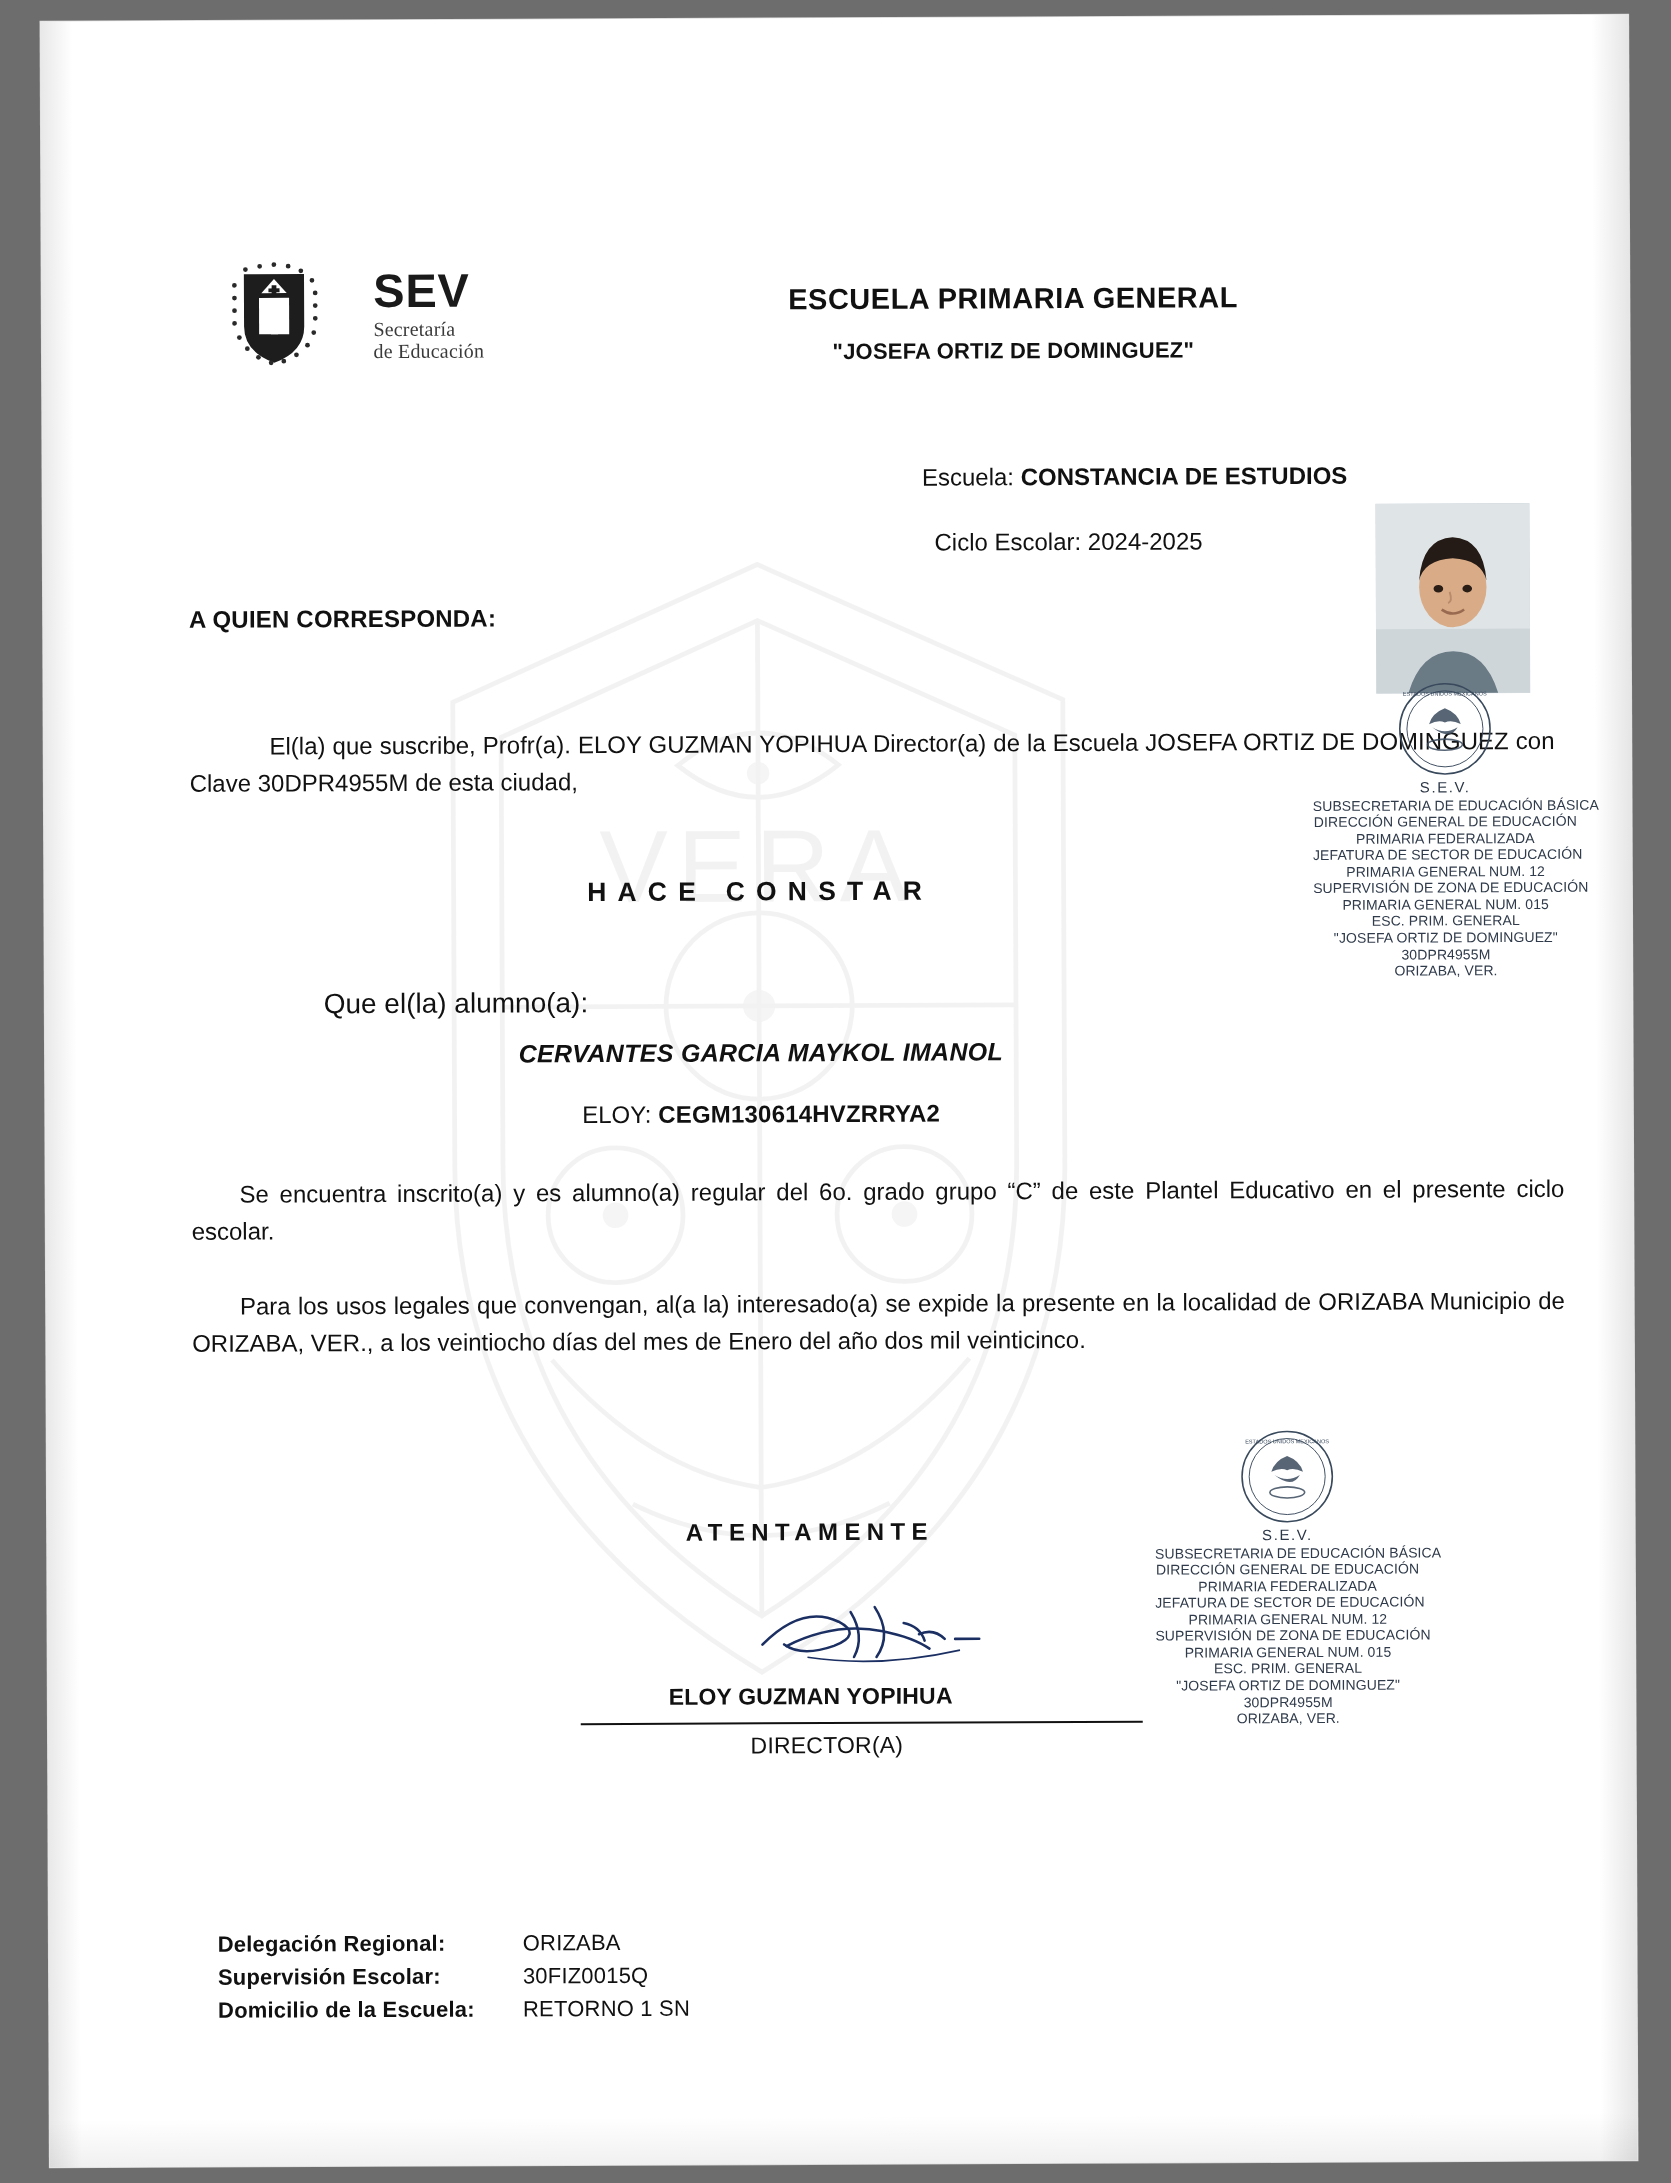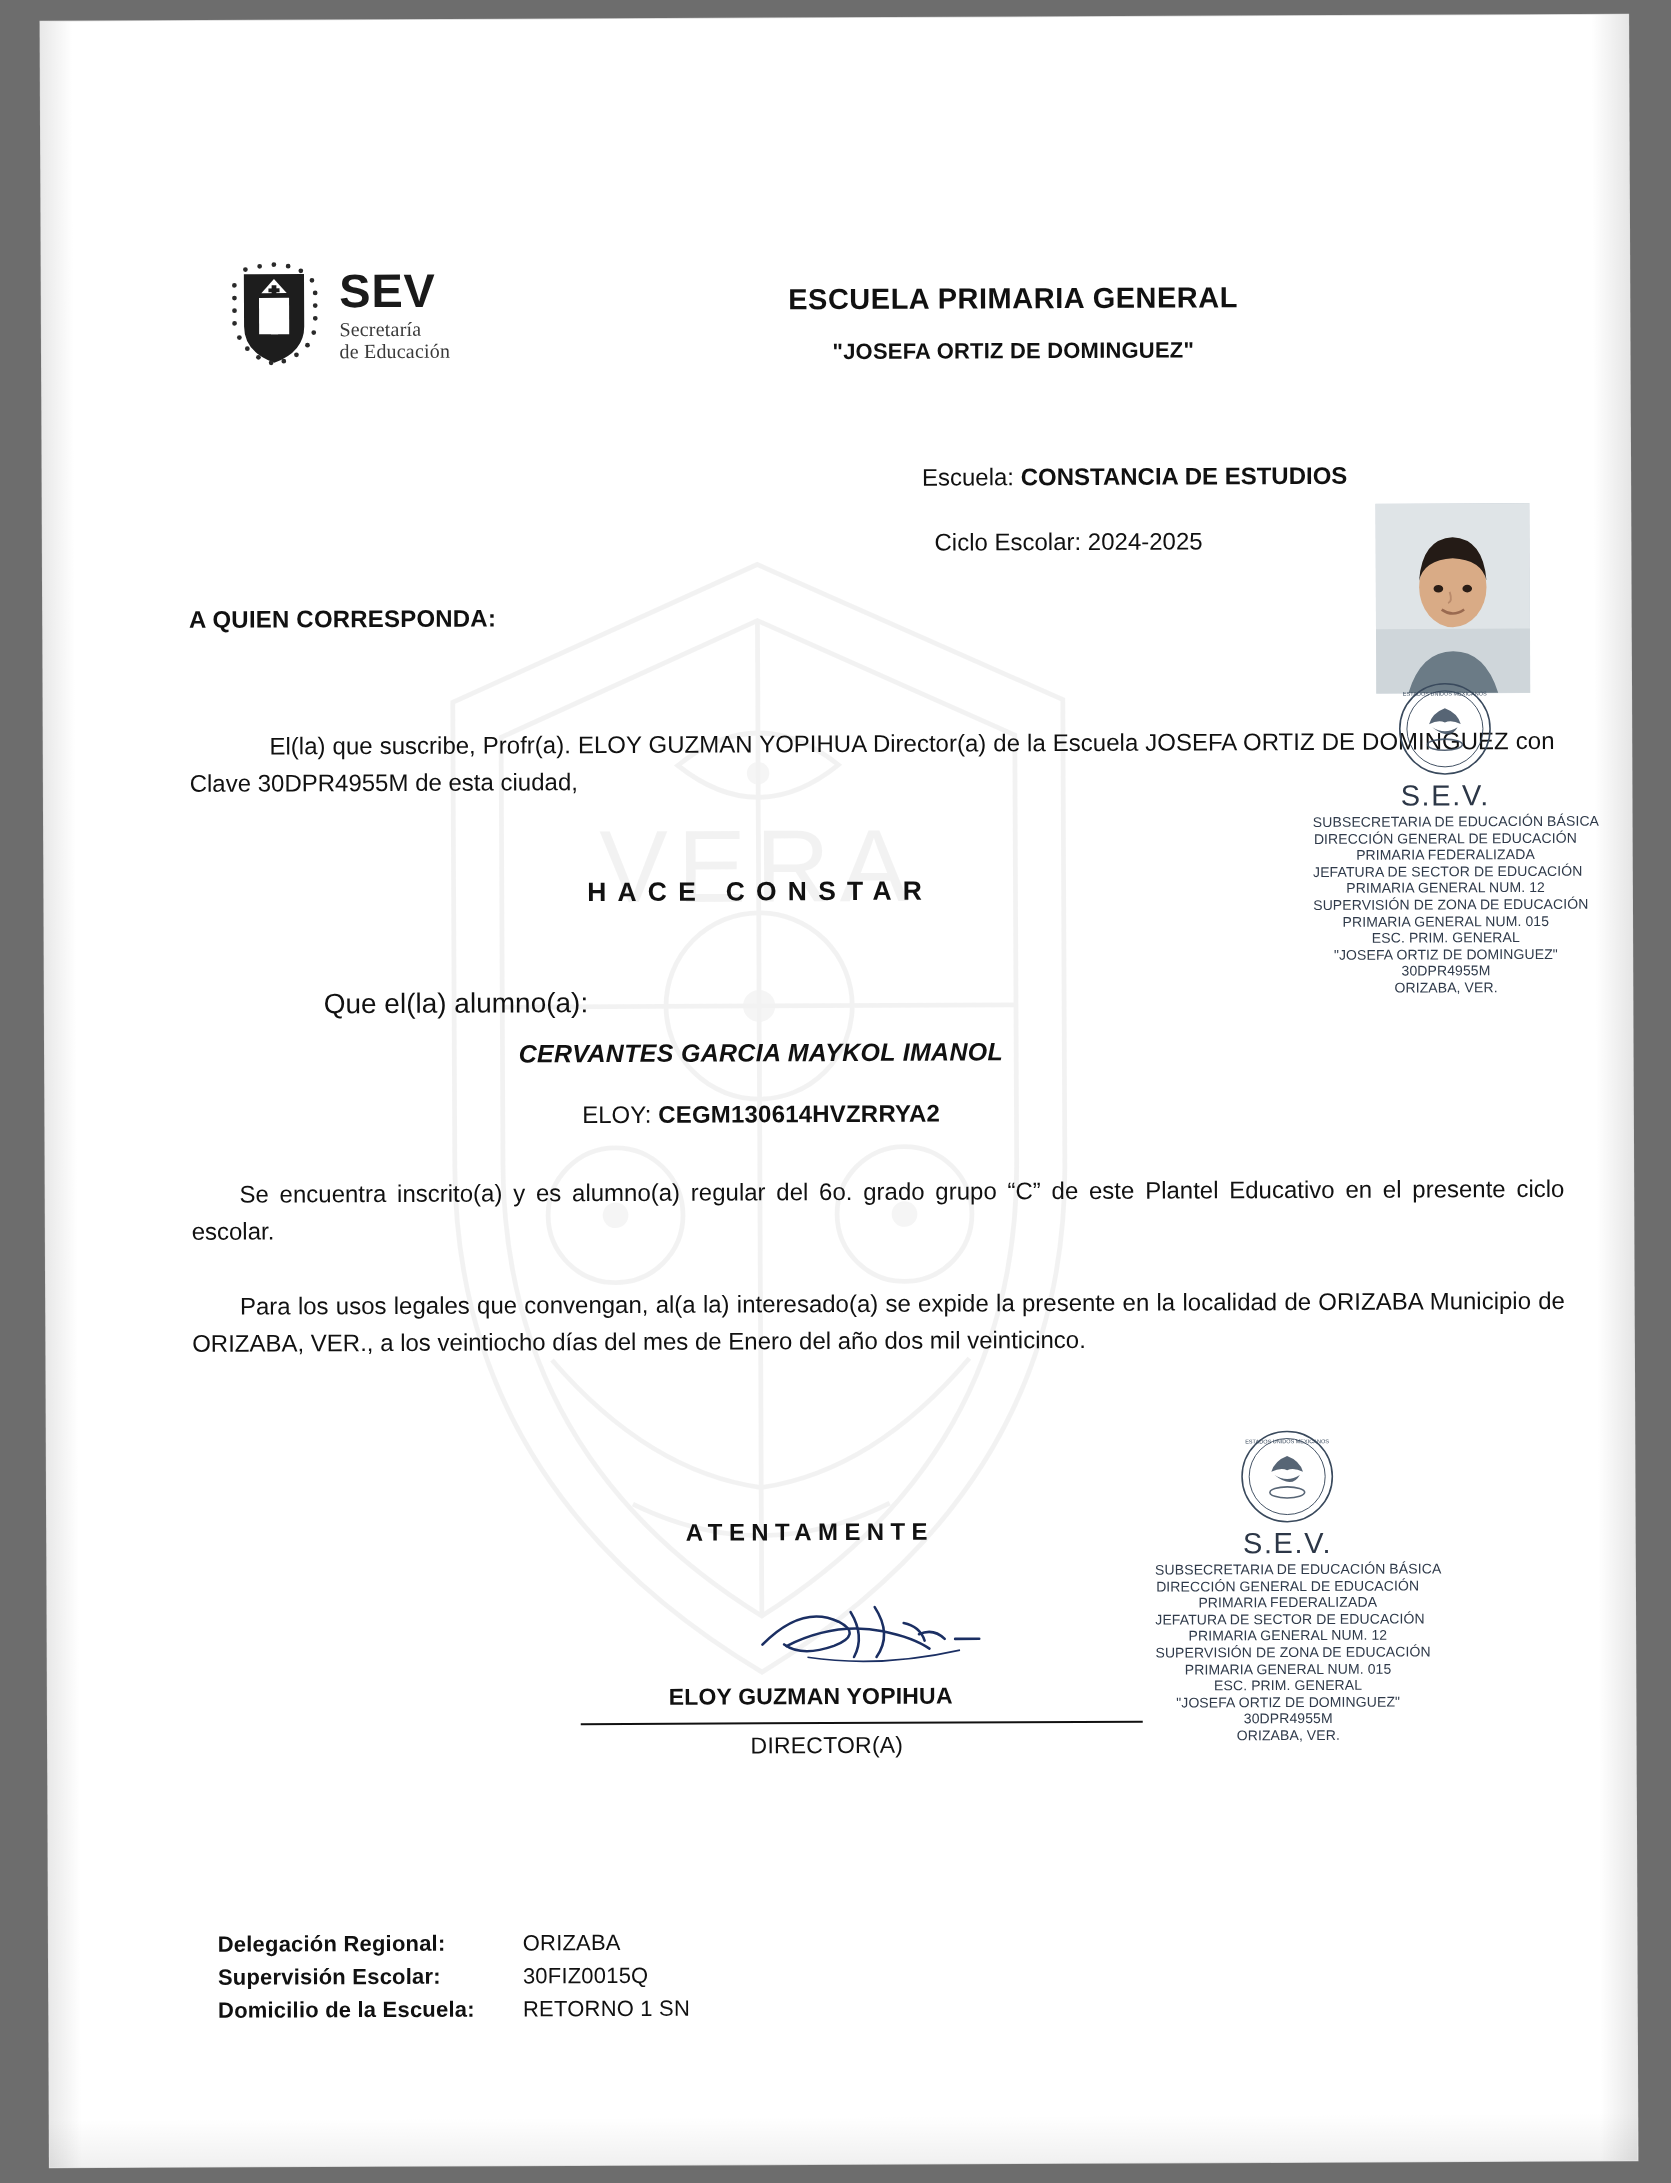--- a/index.html
+++ b/index.html
@@ -80,20 +80,21 @@
     align-items: center;
     gap: 17.7px;
   }
   .sev-shield {
     width: 95px;
     height: 106px;
     position: relative;
   }
   .sev-words {
     line-height: 1.12;
+    margin-left: 34px;
   }
   .sev-words .sev-big {
     font-size: 47px;
     font-weight: 700;
     letter-spacing: 0.8px;
     color: #1a1a1a;
     font-family: "Liberation Sans", sans-serif;
   }
   .sev-words .sev-sub {
     font-size: 20px;
@@ -282,21 +283,21 @@
     line-height: 1.18;
   }
   .seal .eagle {
     width: 95px;
     height: 95px;
     margin: 0 auto 1.6px;
     border-radius: 50%;
     position: relative;
   }
   .seal .sev-head {
-    font-size: 29px;
+    font-size: 15px;
     letter-spacing: 1.6px;
     font-weight: 400;
     color: #2c3747;
     margin-bottom: 1.6px;
   }
   .seal .seal-lines div {
     font-size: 14px;
     letter-spacing: 0.1px;
     white-space: nowrap;
   }

